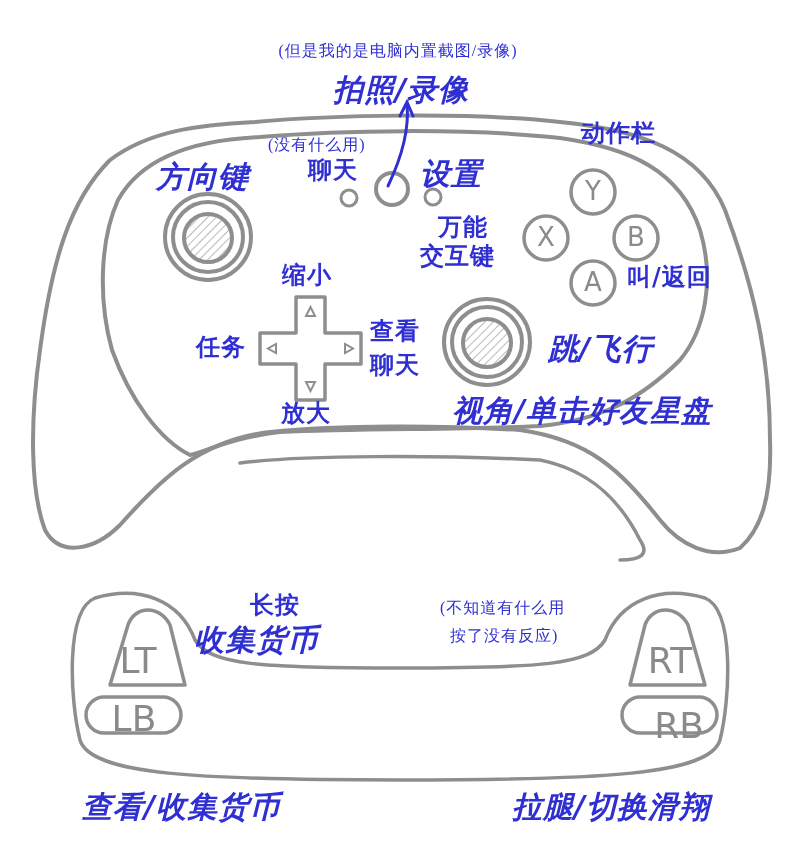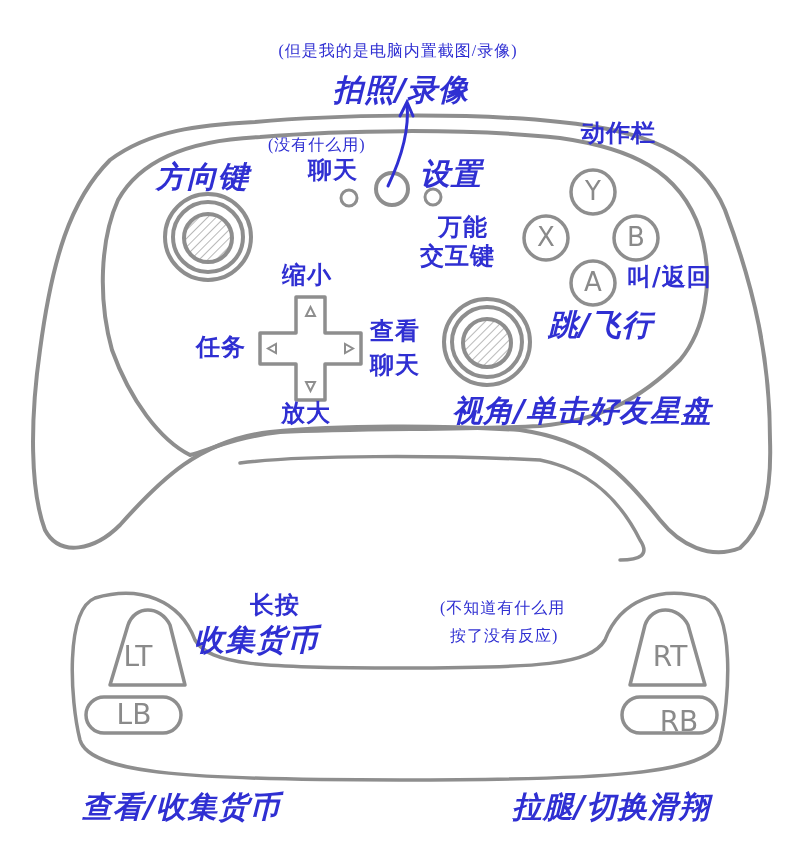--- a/index.html
+++ b/index.html
@@ -6,21 +6,21 @@
   body { width: 800px; height: 866px; position: relative; overflow: hidden;
          font-family: "DejaVu Sans", sans-serif; }
   svg.art { position: absolute; left: 0; top: 0; }
   .lbl { position: absolute; color: #2f2fd2; font-weight: bold; white-space: nowrap;
          font-family: "DejaVu Sans", sans-serif; line-height: 1.15; letter-spacing: 1px; }
   .sm { font-size: 16px; font-weight: normal; font-family: Liberation Serif, serif; }
   .md { font-size: 24px; }
   .lg { font-size: 30px; font-style: italic; }
   .btn-letter { position: absolute; color: #8a8a8a; font-size: 26px;
                 font-family: "DejaVu Sans", sans-serif; text-align: center; }
-  .trig { position: absolute; color: #8a8a8a; font-size: 28px;
+  .trig { position: absolute; color: #8a8a8a; font-size: 36px;
           font-family: "DejaVu Sans", sans-serif; text-align: center; }
   .center { text-align: center; }
 </style>
 </head>
 <body>
 
 <svg class="art" width="800" height="866" viewBox="0 0 800 866" xmlns="http://www.w3.org/2000/svg">
   <defs>
     <pattern id="hatch" patternUnits="userSpaceOnUse" width="6" height="6" patternTransform="rotate(45)">
       <line x1="0" y1="0" x2="0" y2="6" stroke="#9a9a9a" stroke-width="1.4"></line>
@@ -86,21 +86,21 @@
 <div class="lbl md" style="left:545px;top:120px;margin-left:36px;">动作栏</div>
 
 <div class="btn-letter" style="left:578px;top:176px;width:30px;">Y</div>
 <div class="btn-letter" style="left:531px;top:222px;width:30px;">X</div>
 <div class="btn-letter" style="left:621px;top:222px;width:30px;">B</div>
 <div class="btn-letter" style="left:578px;top:267px;width:30px;">A</div>
 
 <div class="lbl md" style="left:438px;top:214px;text-align:center;">万能</div>
 <div class="lbl md" style="left:420px;top:243px;">交互键</div>
 <div class="lbl md" style="left:627px;top:264px;">叫/返回</div>
-<div class="lbl lg" style="left:548px;top:308px;">跳/飞行</div>
+<div class="lbl lg" style="left:548px;top:332px;">跳/飞行</div>
 
 <div class="lbl md" style="left:282px;top:262px;text-align:center;">缩小</div>
 <div class="lbl md" style="left:281px;top:400px;">放大</div>
 <div class="lbl md" style="left:196px;top:334px;">任务</div>
 <div class="lbl md" style="left:370px;top:318px;">查看</div>
 <div class="lbl md" style="left:370px;top:352px;">聊天</div>
 
 <div class="lbl lg" style="left:452px;top:394px;">视角/单击好友星盘</div>
 
 <div class="lbl md" style="left:250px;top:592px;">长按</div>

